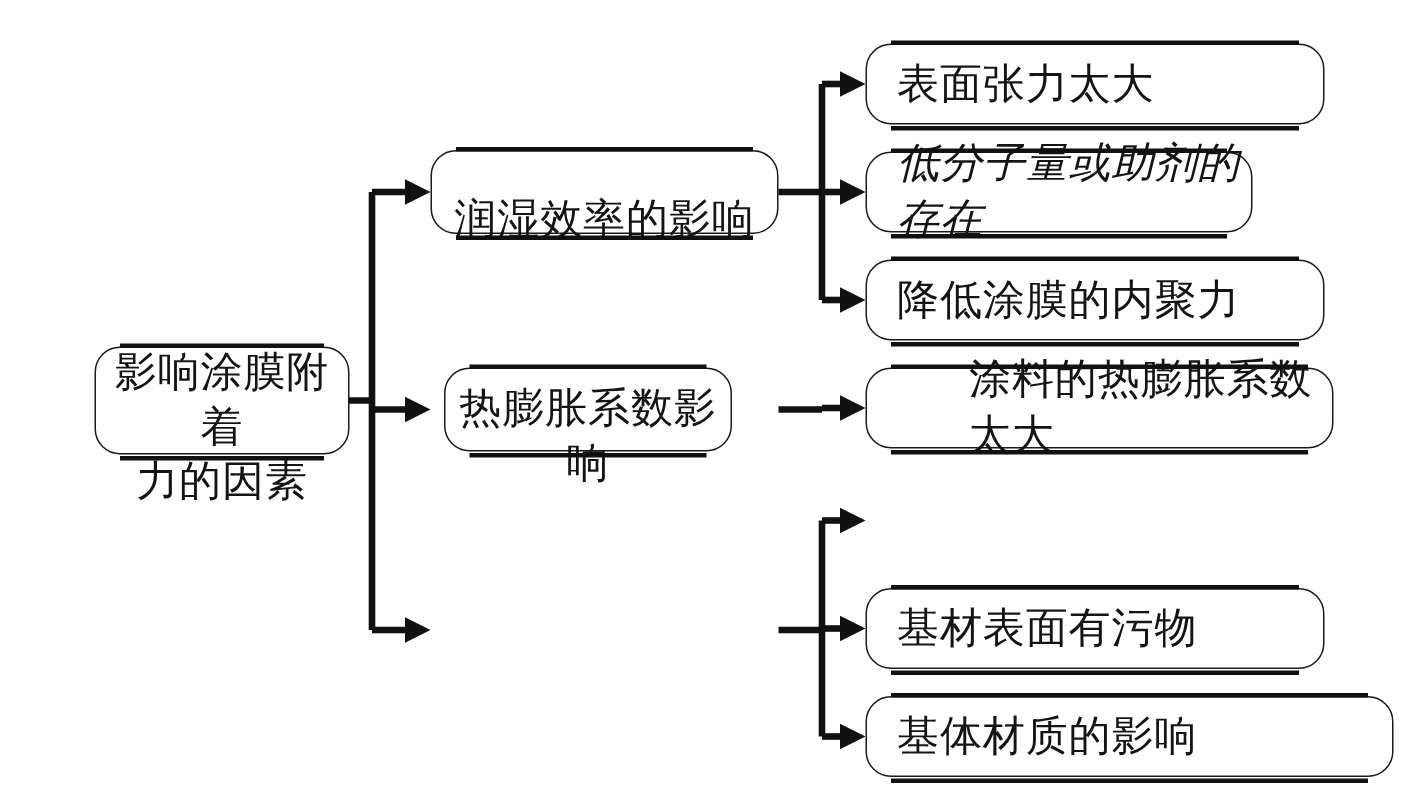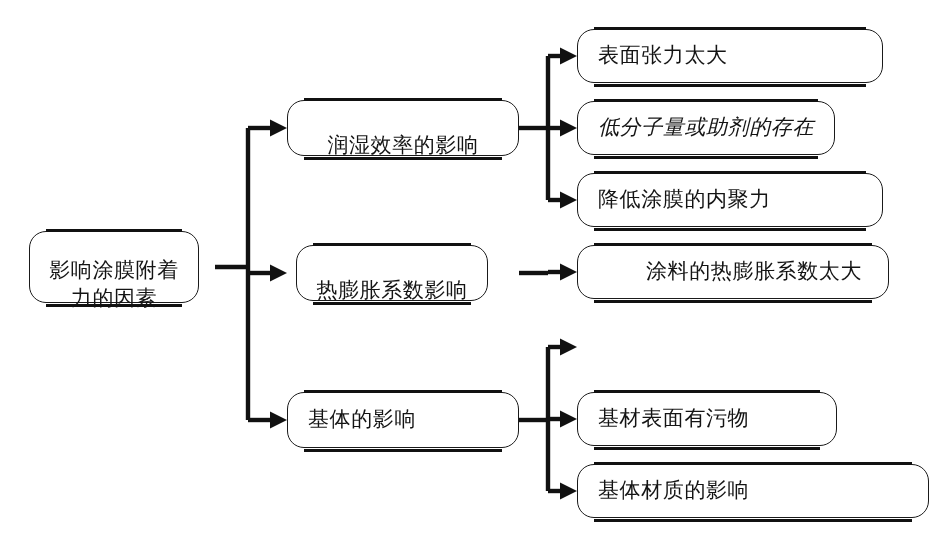--- a/index.html
+++ b/index.html
@@ -30,21 +30,21 @@
     background: #ffffff;
     border: 1.6px solid #1a1a1a;
     border-radius: 17px;
     display: flex;
     align-items: center;
     z-index: 3;
   }
   .node .node-label {
     display: block;
     width: 100%;
-    font-size: 21px;
+    font-size: 28px;
     line-height: 1.32;
     color: #141414;
     letter-spacing: 0.6px;
     white-space: pre-line;
   }
   .node.align-center .node-label {
     text-align: center;
     margin-top: 36px;
   }
   .node.align-left .node-label {
@@ -94,44 +94,39 @@
       <line x1="519" y1="420" x2="548" y2="420" stroke="#111111" stroke-width="4.4" stroke-linecap="butt"></line>
       <line x1="548" y1="347" x2="548" y2="491" stroke="#111111" stroke-width="4.4" stroke-linecap="butt"></line>
       <line x1="548" y1="347" x2="561" y2="347" stroke="#111111" stroke-width="4.4" stroke-linecap="butt"></line>
       <polygon points="577,347 560,338.5 560,355.5" fill="#111111"></polygon>
       <line x1="548" y1="419" x2="561" y2="419" stroke="#111111" stroke-width="4.4" stroke-linecap="butt"></line>
       <polygon points="577,419 560,410.5 560,427.5" fill="#111111"></polygon>
       <line x1="548" y1="491" x2="561" y2="491" stroke="#111111" stroke-width="4.4" stroke-linecap="butt"></line>
       <polygon points="577,491 560,482.5 560,499.5" fill="#111111"></polygon>
     </svg>
 
-  <div class="node align-center" id="node-root" style="left: 29px; top: 231px; width: 170px; height: 72px;">
+  <div class="node align-center" id="node-root" style="left: 63px; top: 231px; width: 170px; height: 72px;">
     <span class="edge-bar top"></span>
     <span class="node-label">影响涂膜附着
 力的因素</span>
     <span class="edge-bar bottom"></span>
   </div>
 
   <div class="node align-center" id="node-b0" style="left: 287px; top: 100px; width: 232px; height: 56px;">
     <span class="edge-bar top"></span>
     <span class="node-label">润湿效率的影响</span>
     <span class="edge-bar bottom"></span>
   </div>
 
   <div class="node align-center" id="node-b1" style="left: 296px; top: 245px; width: 192px; height: 56px;">
     <span class="edge-bar top"></span>
     <span class="node-label">热膨胀系数影响</span>
     <span class="edge-bar bottom"></span>
   </div>
 
-  <div class="node align-left" id="node-b2" style="left: 287px; top: 392px; width: 232px; height: 56px;">
-    <span class="edge-bar top"></span>
-    <span class="node-label">基体的影响</span>
-    <span class="edge-bar bottom"></span>
-  </div>
 
   <div class="node align-left" id="node-b0-c0" style="left: 577px; top: 29px; width: 306px; height: 54px;">
     <span class="edge-bar top"></span>
     <span class="node-label">表面张力太大</span>
     <span class="edge-bar bottom"></span>
   </div>
 
   <div class="node align-left" id="node-b0-c1" style="left: 577px; top: 101px; width: 258px; height: 54px; font-style: italic;">
     <span class="edge-bar top"></span>
     <span class="node-label">低分子量或助剂的存在</span>
@@ -144,21 +139,21 @@
     <span class="edge-bar bottom"></span>
   </div>
 
   <div class="node align-left" id="node-b1-c0" style="left: 577px; top: 245px; width: 312px; height: 54px; padding-left: 48px;">
     <span class="edge-bar top"></span>
     <span class="node-label">涂料的热膨胀系数太大</span>
     <span class="edge-bar bottom"></span>
   </div>
 
 
-  <div class="node align-left" id="node-b2-c1" style="left: 577px; top: 392px; width: 260px; height: 54px;">
+  <div class="node align-left" id="node-b2-c1" style="left: 577px; top: 392px; width: 306px; height: 54px;">
     <span class="edge-bar top"></span>
     <span class="node-label">基材表面有污物</span>
     <span class="edge-bar bottom"></span>
   </div>
 
   <div class="node align-left" id="node-b2-c2" style="left: 577px; top: 464px; width: 352px; height: 54px;">
     <span class="edge-bar top"></span>
     <span class="node-label">基体材质的影响</span>
     <span class="edge-bar bottom"></span>
   </div>

